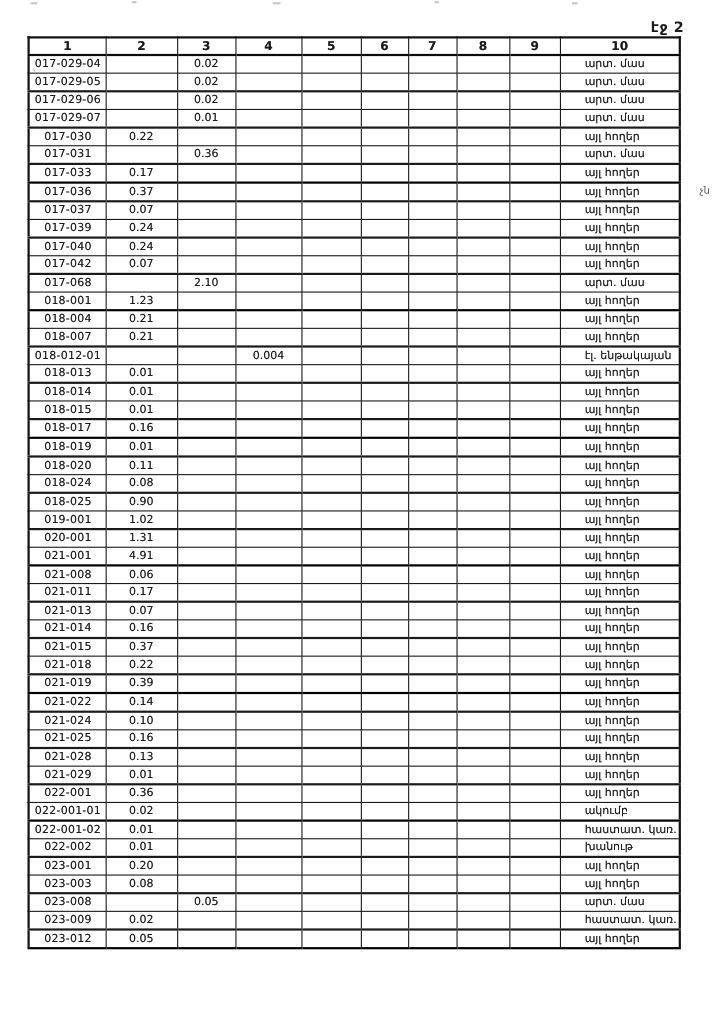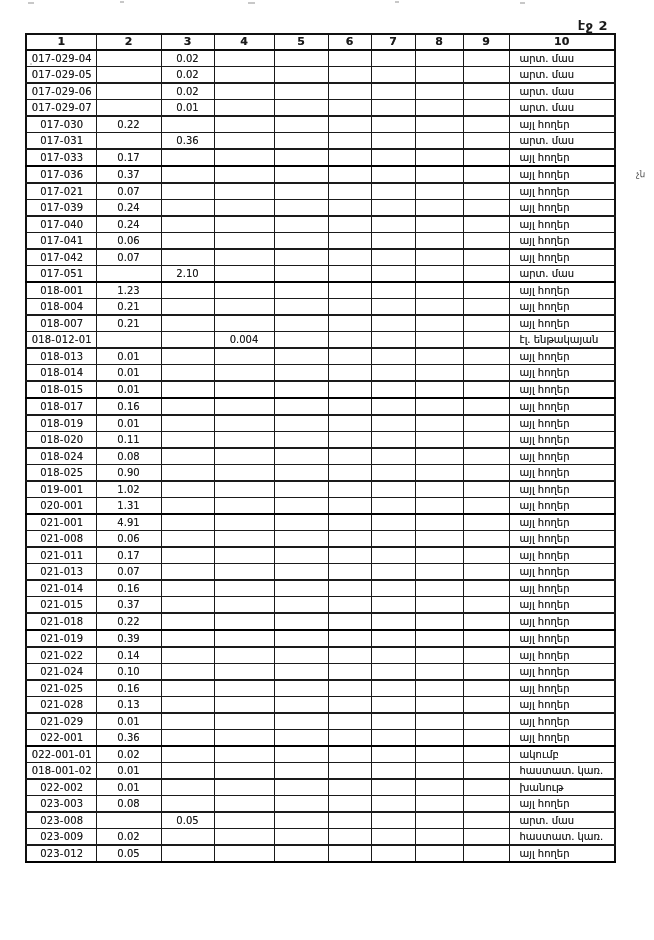--- a/index.html
+++ b/index.html
@@ -25,21 +25,21 @@
   .n1 { left: 28px;  top: 2px; width: 6px; height: 2px; }
   .n2 { left: 120px; top: 1px; width: 4px; height: 2px; }
   .n3 { left: 248px; top: 2px; width: 7px; height: 2px; }
   .n4 { left: 395px; top: 1px; width: 4px; height: 2px; }
   .n5 { left: 520px; top: 2px; width: 5px; height: 2px; }
   .n6 { left: 30px;  top: 63px; width: 2px; height: 2px; border-radius: 50%; }
 
   .page-label {
     position: absolute;
     top: 18px;
-    right: 46px;
+    right: 32px;
     font-size: 13px;
     font-weight: bold;
     letter-spacing: 0.5px;
   }
 
   .margin-note {
     position: absolute;
     left: 636px;
     top: 169px;
     font-size: 9px;
@@ -75,21 +75,21 @@
     border-bottom: 2px solid #0c0c0c;
     height: 14px;
   }
   
   tbody tr:nth-child(2n) td { border-bottom-width: 2px; }
   tbody tr:nth-child(7n) td { border-bottom-width: 2px; border-bottom-color: #000; }
 
   td.c1  { text-align: center;  padding-left: 3px; letter-spacing: 0.2px; }
   td.c2, td.c3, td.c4, td.c5,
   td.c6, td.c7, td.c8, td.c9 { text-align: center; }
-  td.c10 { text-align: left; padding-left: 10px; }
+  td.c10 { text-align: left; padding-left: 22px; }
 </style>
 </head>
 <body>
 
 <div class="sheet">
 
   <div class="noise n1"></div>
   <div class="noise n2"></div>
   <div class="noise n3"></div>
   <div class="noise n4"></div>
@@ -219,21 +219,21 @@
             <td class="c3"></td>
             <td class="c4"></td>
             <td class="c5"></td>
             <td class="c6"></td>
             <td class="c7"></td>
             <td class="c8"></td>
             <td class="c9"></td>
             <td class="c10">այլ հողեր</td>
           </tr>
           <tr>
-            <td class="c1">017-021</td>
+            <td class="c1">017-037</td>
             <td class="c2">0.07</td>
             <td class="c3"></td>
             <td class="c4"></td>
             <td class="c5"></td>
             <td class="c6"></td>
             <td class="c7"></td>
             <td class="c8"></td>
             <td class="c9"></td>
             <td class="c10">այլ հողեր</td>
           </tr>
@@ -255,45 +255,33 @@
             <td class="c3"></td>
             <td class="c4"></td>
             <td class="c5"></td>
             <td class="c6"></td>
             <td class="c7"></td>
             <td class="c8"></td>
             <td class="c9"></td>
             <td class="c10">այլ հողեր</td>
           </tr>
           <tr>
-            <td class="c1">017-041</td>
-            <td class="c2">0.06</td>
-            <td class="c3"></td>
-            <td class="c4"></td>
-            <td class="c5"></td>
-            <td class="c6"></td>
-            <td class="c7"></td>
-            <td class="c8"></td>
-            <td class="c9"></td>
-            <td class="c10">այլ հողեր</td>
-          </tr>
-          <tr>
             <td class="c1">017-042</td>
             <td class="c2">0.07</td>
             <td class="c3"></td>
             <td class="c4"></td>
             <td class="c5"></td>
             <td class="c6"></td>
             <td class="c7"></td>
             <td class="c8"></td>
             <td class="c9"></td>
             <td class="c10">այլ հողեր</td>
           </tr>
           <tr>
-            <td class="c1">017-051</td>
+            <td class="c1">017-068</td>
             <td class="c2"></td>
             <td class="c3">2.10</td>
             <td class="c4"></td>
             <td class="c5"></td>
             <td class="c6"></td>
             <td class="c7"></td>
             <td class="c8"></td>
             <td class="c9"></td>
             <td class="c10">արտ. մաս</td>
           </tr>
@@ -639,21 +627,21 @@
             <td class="c3"></td>
             <td class="c4"></td>
             <td class="c5"></td>
             <td class="c6"></td>
             <td class="c7"></td>
             <td class="c8"></td>
             <td class="c9"></td>
             <td class="c10">ակումբ</td>
           </tr>
           <tr>
-            <td class="c1">018-001-02</td>
+            <td class="c1">022-001-02</td>
             <td class="c2">0.01</td>
             <td class="c3"></td>
             <td class="c4"></td>
             <td class="c5"></td>
             <td class="c6"></td>
             <td class="c7"></td>
             <td class="c8"></td>
             <td class="c9"></td>
             <td class="c10">հաստատ. կառ.</td>
           </tr>
@@ -661,20 +649,32 @@
             <td class="c1">022-002</td>
             <td class="c2">0.01</td>
             <td class="c3"></td>
             <td class="c4"></td>
             <td class="c5"></td>
             <td class="c6"></td>
             <td class="c7"></td>
             <td class="c8"></td>
             <td class="c9"></td>
             <td class="c10">խանութ</td>
+          </tr>
+          <tr>
+            <td class="c1">023-001</td>
+            <td class="c2">0.20</td>
+            <td class="c3"></td>
+            <td class="c4"></td>
+            <td class="c5"></td>
+            <td class="c6"></td>
+            <td class="c7"></td>
+            <td class="c8"></td>
+            <td class="c9"></td>
+            <td class="c10">այլ հողեր</td>
           </tr>
           <tr>
             <td class="c1">023-003</td>
             <td class="c2">0.08</td>
             <td class="c3"></td>
             <td class="c4"></td>
             <td class="c5"></td>
             <td class="c6"></td>
             <td class="c7"></td>
             <td class="c8"></td>

